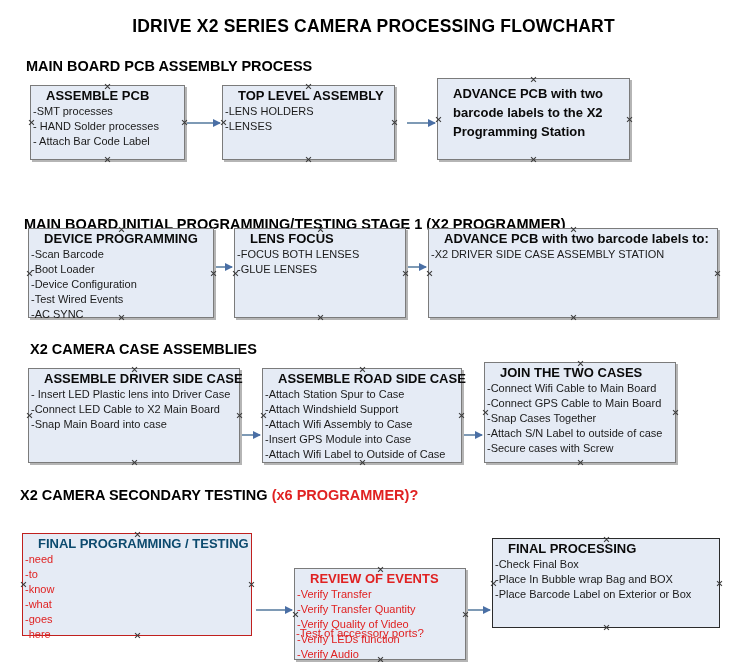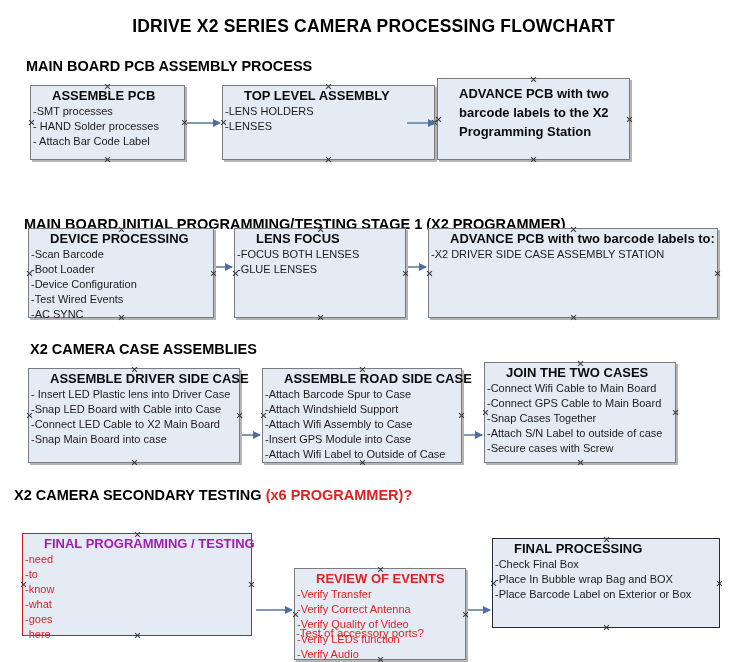--- a/index.html
+++ b/index.html
@@ -55,24 +55,24 @@
   }
   .box.dark { border-color: #2b2b2b; }
   .box.red  { border-color: #c0201e; }
   .box.plain { box-shadow: none; }
 
   .box-title {
     font-size: 13px;
     font-weight: bold;
     line-height: 15px;
     color: #0a0a0a;
-    padding: 2px 0 1px 21px;
+    padding: 2px 0 1px 15px;
     white-space: nowrap;
   }
-  .box.red .box-title { color: #a21caf; }
+  .box.red .box-title { color: #0c4a6e; }
 
   .box-lines {
     padding: 0 0 0 2px;
   }
   .box-line {
     font-size: 11px;
     line-height: 15px;
     color: #1a1a1a;
     white-space: nowrap;
   }
@@ -146,21 +146,21 @@
       <div class="box-line">- Attach Bar Code Label</div>
     </div>
     <span class="handle" style="left:50%; top:0;"></span>
     <span class="handle" style="left:50%; top:100%;"></span>
     <span class="handle" style="left:0; top:50%;"></span>
     <span class="handle" style="left:100%; top:50%;"></span>
   </div>
 
   <div class="arrow" style="left:187px; top:123px; width:33px;"></div>
 
-  <div class="box" style="left:222px; top:85px; width:213px; height:75px;">
+  <div class="box" style="left:222px; top:85px; width:173px; height:75px;">
     <div class="box-title">TOP LEVEL ASSEMBLY</div>
     <div class="box-lines">
       <div class="box-line">-LENS HOLDERS</div>
       <div class="box-line">-LENSES</div>
     </div>
     <span class="handle" style="left:50%; top:0;"></span>
     <span class="handle" style="left:50%; top:100%;"></span>
     <span class="handle" style="left:0; top:50%;"></span>
     <span class="handle" style="left:100%; top:50%;"></span>
   </div>
@@ -173,21 +173,21 @@
     <span class="handle" style="left:50%; top:100%;"></span>
     <span class="handle" style="left:0; top:50%;"></span>
     <span class="handle" style="left:100%; top:50%;"></span>
   </div>
 
   <div class="section-title" style="left:24px; top:216px;">
     <span>MAIN BOARD INITIAL PROGRAMMING/TESTING STAGE 1 (X2 PROGRAMMER)</span>
   </div>
 
   <div class="box" style="left:28px; top:228px; width:186px; height:90px;">
-    <div class="box-title">DEVICE PROCESSING</div>
+    <div class="box-title">DEVICE PROGRAMMING</div>
     <div class="box-lines">
       <div class="box-line">-Scan Barcode</div>
       <div class="box-line">-Boot Loader</div>
       <div class="box-line">-Device Configuration</div>
       <div class="box-line">-Test Wired Events</div>
       <div class="box-line">-AC SYNC</div>
     </div>
     <span class="handle" style="left:50%; top:0;"></span>
     <span class="handle" style="left:50%; top:100%;"></span>
     <span class="handle" style="left:0; top:50%;"></span>
@@ -222,36 +222,35 @@
   </div>
 
   <div class="section-title" style="left:30px; top:341px;">
     <span>X2 CAMERA CASE ASSEMBLIES</span>
   </div>
 
   <div class="box" style="left:28px; top:368px; width:212px; height:95px;">
     <div class="box-title">ASSEMBLE DRIVER SIDE CASE</div>
     <div class="box-lines">
       <div class="box-line">- Insert LED Plastic lens into Driver Case</div>
-      <div class="box-line">-Snap LED Board with Cable into Case</div>
       <div class="box-line">-Connect LED Cable to X2 Main Board</div>
       <div class="box-line">-Snap Main Board into case</div>
     </div>
     <span class="handle" style="left:50%; top:0;"></span>
     <span class="handle" style="left:50%; top:100%;"></span>
     <span class="handle" style="left:0; top:50%;"></span>
     <span class="handle" style="left:100%; top:50%;"></span>
   </div>
 
   <div class="arrow" style="left:242px; top:435px; width:18px;"></div>
 
   <div class="box" style="left:262px; top:368px; width:200px; height:95px;">
     <div class="box-title">ASSEMBLE ROAD SIDE CASE</div>
     <div class="box-lines">
-      <div class="box-line">-Attach Barcode Spur to Case</div>
+      <div class="box-line">-Attach Station Spur to Case</div>
       <div class="box-line">-Attach Windshield Support</div>
       <div class="box-line">-Attach Wifi Assembly to Case</div>
       <div class="box-line">-Insert GPS Module into Case</div>
       <div class="box-line">-Attach Wifi Label to Outside of Case</div>
     </div>
     <span class="handle" style="left:50%; top:0;"></span>
     <span class="handle" style="left:50%; top:100%;"></span>
     <span class="handle" style="left:0; top:50%;"></span>
     <span class="handle" style="left:100%; top:50%;"></span>
   </div>
@@ -266,21 +265,21 @@
       <div class="box-line">-Snap Cases Together</div>
       <div class="box-line">-Attach S/N Label to outside of case</div>
       <div class="box-line">-Secure cases with Screw</div>
     </div>
     <span class="handle" style="left:50%; top:0;"></span>
     <span class="handle" style="left:50%; top:100%;"></span>
     <span class="handle" style="left:0; top:50%;"></span>
     <span class="handle" style="left:100%; top:50%;"></span>
   </div>
 
-  <div class="section-title" style="left:14px; top:487px;">
+  <div class="section-title" style="left:20px; top:487px;">
     <span>X2 CAMERA SECONDARY TESTING </span><span class="accent">(x6 PROGRAMMER)?</span>
   </div>
 
   <div class="box red plain" style="left:22px; top:533px; width:230px; height:103px;">
     <div class="box-title">FINAL PROGRAMMING / TESTING</div>
     <div class="box-lines">
       <div class="box-line">-need</div>
       <div class="box-line">-to</div>
       <div class="box-line">-know</div>
       <div class="box-line">-what</div>
@@ -292,21 +291,21 @@
     <span class="handle" style="left:0; top:50%;"></span>
     <span class="handle" style="left:100%; top:50%;"></span>
   </div>
 
   <div class="arrow" style="left:256px; top:610px; width:36px;"></div>
 
   <div class="box" style="left:294px; top:533px; width:172px; height:92px;margin-top:35px;">
     <div class="box-title" style="color:#e02222;">REVIEW OF EVENTS</div>
     <div class="box-lines">
       <div class="box-line" style="color:#e02222;">-Verify Transfer</div>
-      <div class="box-line" style="color:#e02222;">-Verify Correct Antenna</div>
+      <div class="box-line" style="color:#e02222;">-Verify Transfer Quantity</div>
       <div class="box-line" style="color:#e02222;">-Verify Quality of Video</div>
       <div class="box-line" style="color:#e02222;">-Verify LEDs function</div>
       <div class="box-line" style="color:#e02222;">-Verify Audio</div>
       <div class="box-line" style="color:#e02222;">-Verify BOTH Accelerometers</div>
     </div>
     <span class="handle" style="left:50%; top:0;"></span>
     <span class="handle" style="left:50%; top:100%;"></span>
     <span class="handle" style="left:0; top:50%;"></span>
     <span class="handle" style="left:100%; top:50%;"></span>
   </div>

